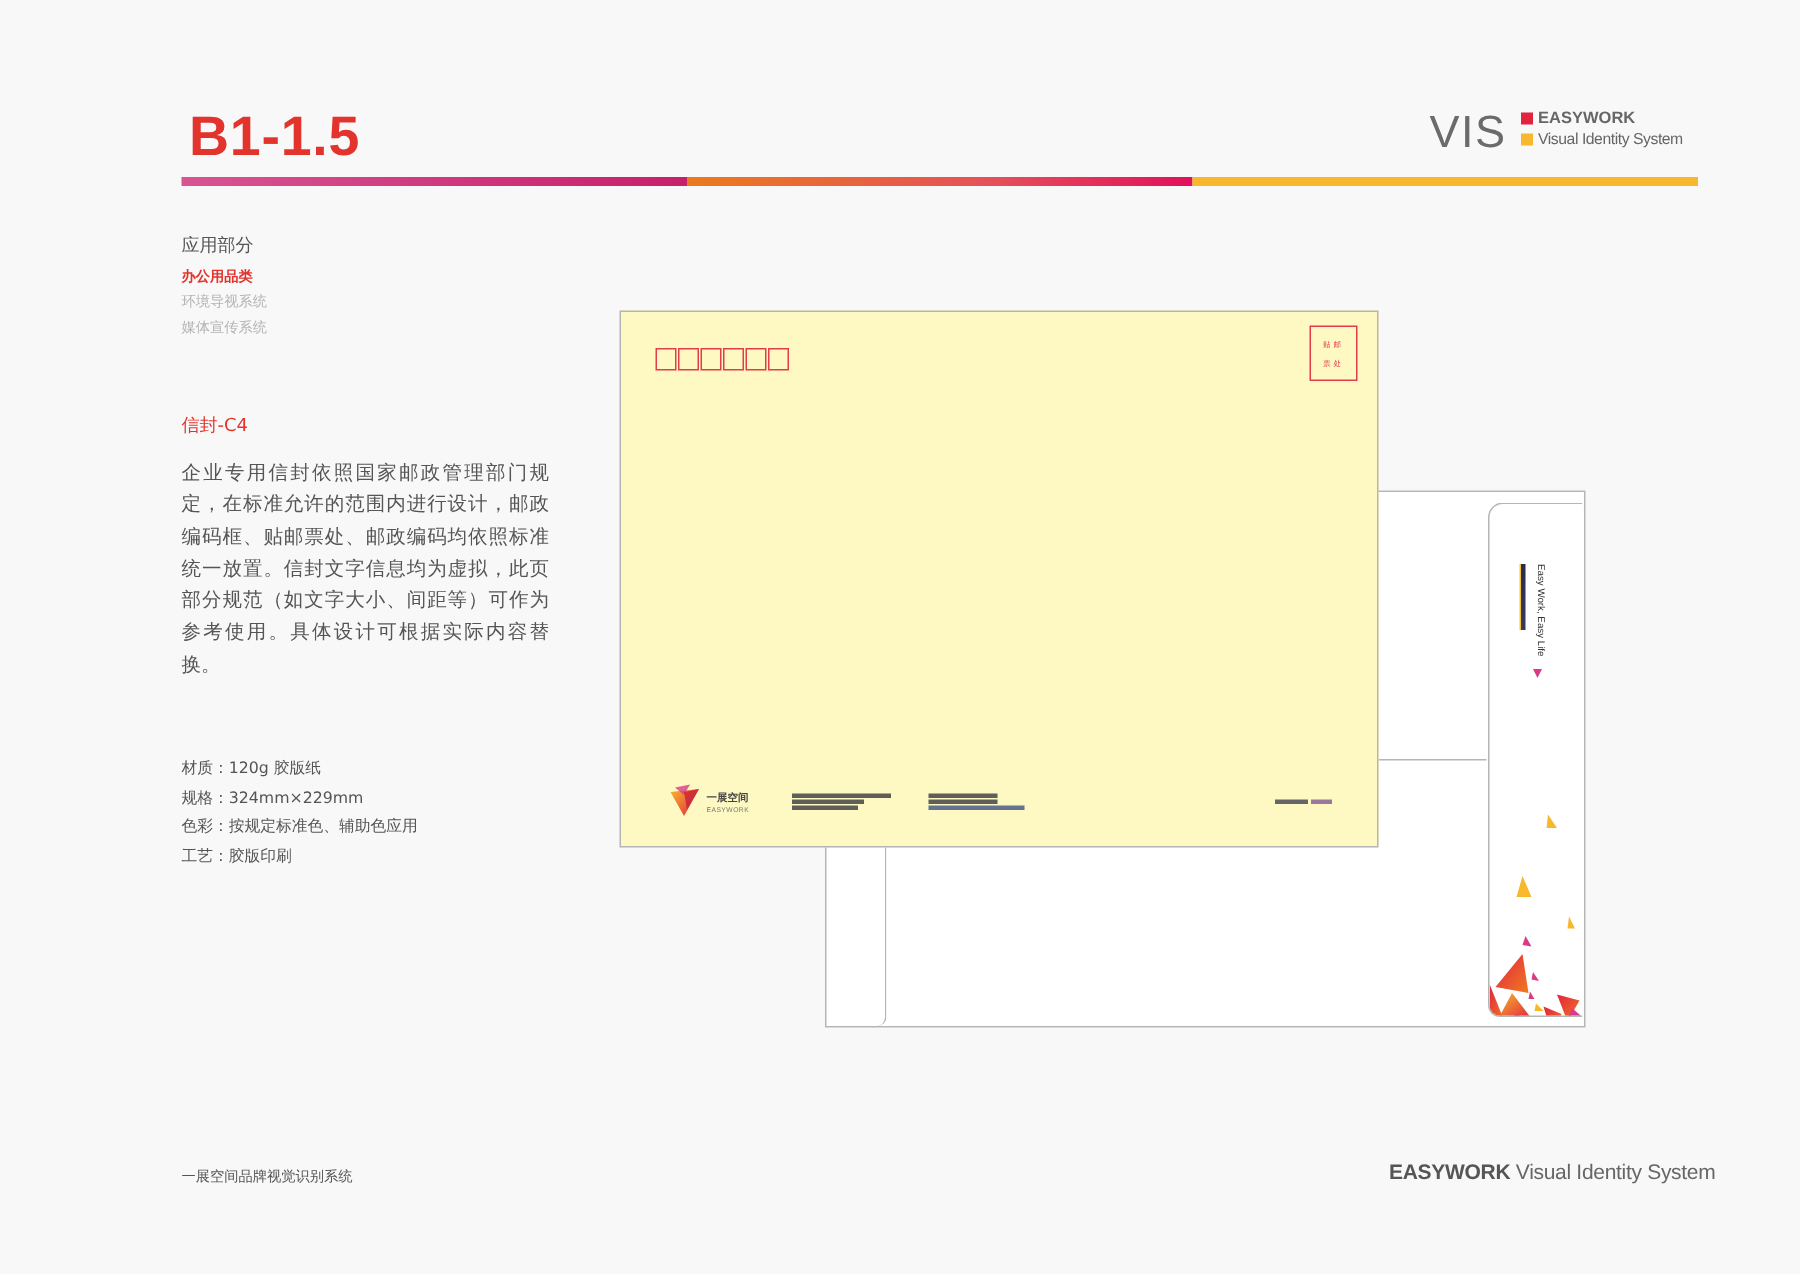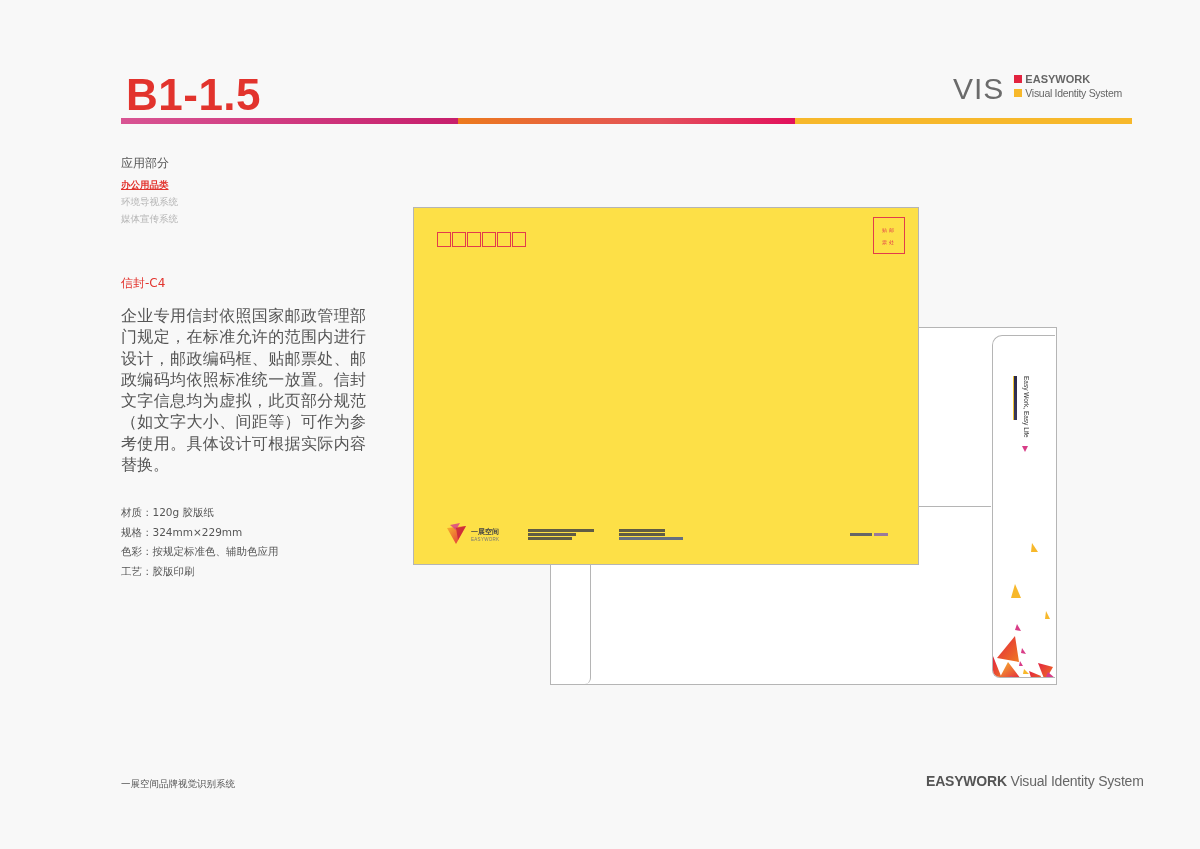--- a/index.html
+++ b/index.html
@@ -1,59 +1,59 @@
 <!DOCTYPE html>
 <html><head>
   <meta charset="utf-8">
   <style>
     * { box-sizing: border-box; margin: 0; padding: 0; }
     html, body { width: 1200px; height: 849px; background: #f8f8f8; overflow: hidden; }
     body { position: relative; font-family: "DejaVu Sans", "Liberation Sans", sans-serif; color: #555; }
 
-    .page-code { position: absolute; left: 126px; top: 70px; font-family: "Liberation Sans", sans-serif; font-weight: bold; font-size: 44px; color: #e2332d; letter-spacing: 0.5px; }
+    .page-code { position: absolute; left: 126px; top: 70px; font-family: "Liberation Sans", sans-serif; font-weight: bold; font-size: 37px; color: #e2332d; letter-spacing: 0.5px; }
 
     .brand { position: absolute; left: 953px; top: 72px; height: 32px; display: flex; align-items: flex-start; }
     .brand .vis { font-family: "Liberation Sans", sans-serif; font-size: 30px; color: #6b6b6b; letter-spacing: 1px; margin-right: 10px; }
     .brand .rows { display: flex; flex-direction: column; gap: 1px; }
     .brand .row { display: flex; align-items: center; height: 13px; }
     .brand .sq { width: 8px; height: 8px; margin-right: 3px; }
     .brand .r1 { font-family: "Liberation Sans", sans-serif; font-weight: bold; font-size: 11px; color: #666; }
     .brand .r2 { font-family: "Liberation Sans", sans-serif; font-size: 10.5px; color: #666; letter-spacing: -0.3px; }
 
     .rule { position: absolute; left: 121px; top: 118px; width: 1011px; height: 6px; display: flex; }
     .rule .seg1 { width: 337px; background: linear-gradient(90deg, #d85493, #c71f6c); }
     .rule .seg2 { width: 337px; background: linear-gradient(90deg, #ec7a1d, #e4515a 60%, #e2105c); }
     .rule .seg3 { flex: 1; background: #f7b82b; }
 
     .section-title { position: absolute; left: 121px; top: 155px; font-size: 12px; color: #555; }
     .section-nav { position: absolute; left: 121px; top: 178px; display: flex; flex-direction: column; gap: 3px; }
     .section-nav .item { font-size: 9.5px; color: #b4b4b4; line-height: 14px; }
-    .section-nav .item.active { color: #e2332d; font-weight: bold; text-decoration: underline; }
+    .section-nav .item.active { color: #e2332d; font-weight: bold; }
 
     .item-title { position: absolute; left: 121px; top: 275px; font-size: 12px; color: #e2332d; }
-    .desc { position: absolute; left: 121px; top: 305px; width: 245px; font-size: 16px; line-height: 21.3px; color: #555; text-align: justify; }
+    .desc { position: absolute; left: 121px; top: 305px; width: 245px; font-size: 13px; line-height: 21.3px; color: #555; text-align: justify; }
 
     .specs { position: absolute; left: 121px; top: 503px; display: flex; flex-direction: column; }
     .specs .spec { font-size: 10.5px; line-height: 19.7px; color: #555; }
 
     .footer-left { position: absolute; left: 121px; top: 778px; font-size: 9.5px; color: #555; }
     .footer-right { position: absolute; left: 926px; top: 773px; font-family: Liberation Sans, sans-serif; font-size: 14px; color: #666; letter-spacing: -0.2px; }
     .footer-right b { font-weight: bold; color: #555; }
 
     
     .env-back { position: absolute; left: 550px; top: 327px; width: 507px; height: 358px; background: #fff; border: 1.5px solid #b5b5b5; }
     .env-back .inner-line { position: absolute; left: 368px; top: 178px; width: 72px; height: 1px; background: #b5b5b5; }
     .env-back .flap-left { position: absolute; left: 0; top: 236px; width: 40px; height: 120px; border-right: 1.5px solid #b5b5b5; border-bottom-right-radius: 6px; }
     .env-back .flap-right { position: absolute; left: 441px; top: 7px; width: 63px; height: 343px; border: 1.5px solid #b5b5b5; border-right: none; border-top-left-radius: 10px; border-bottom-left-radius: 8px; overflow: hidden; background: #fff; }
     .flap-right .slogan { position: absolute; left: 30px; top: 40px; writing-mode: vertical-rl; font-family: "Liberation Sans", sans-serif; font-size: 6.5px; color: #333; }
     .flap-right .url { position: absolute; left: 20px; top: 40px; width: 4px; height: 44px; background: linear-gradient(180deg, #2a2a4a, #3a3a5a); border-left: 1px solid #f3c432; }
     .flap-right .tri-mark { position: absolute; left: 29px; top: 110px; width: 0; height: 0; border-left: 3px solid transparent; border-right: 3px solid transparent; border-top: 6px solid #d83c87; }
 
     
-    .env-front { position: absolute; left: 413px; top: 207px; width: 506px; height: 358px; background: #fde047; border: 1.5px solid #b5b5b5; }
+    .env-front { position: absolute; left: 413px; top: 207px; width: 506px; height: 358px; background: #fef9c3; border: 1.5px solid #b5b5b5; }
     .postcode { position: absolute; left: 23px; top: 24px; display: flex; gap: 1px; }
     .postcode .box { width: 14px; height: 15px; border: 1.5px solid #e23d4b; }
     .stamp { position: absolute; left: 459px; top: 9px; width: 32px; height: 37px; border: 1.5px solid #e23d4b; display: flex; flex-direction: column; justify-content: center; align-items: center; gap: 6px; }
     .stamp span { font-size: 5px; color: #e23d4b; letter-spacing: 2px; }
 
     .logo { position: absolute; left: 30px; top: 314px; display: flex; align-items: center; }
     .logo svg { width: 24px; height: 24px; }
     .logo .txt { display: flex; flex-direction: column; margin-left: 3px; }
     .logo .cn { font-size: 7px; color: #444; font-weight: bold; }
     .logo .en { font-family: "Liberation Sans", sans-serif; font-size: 4.5px; color: #777; letter-spacing: 0.3px; }

